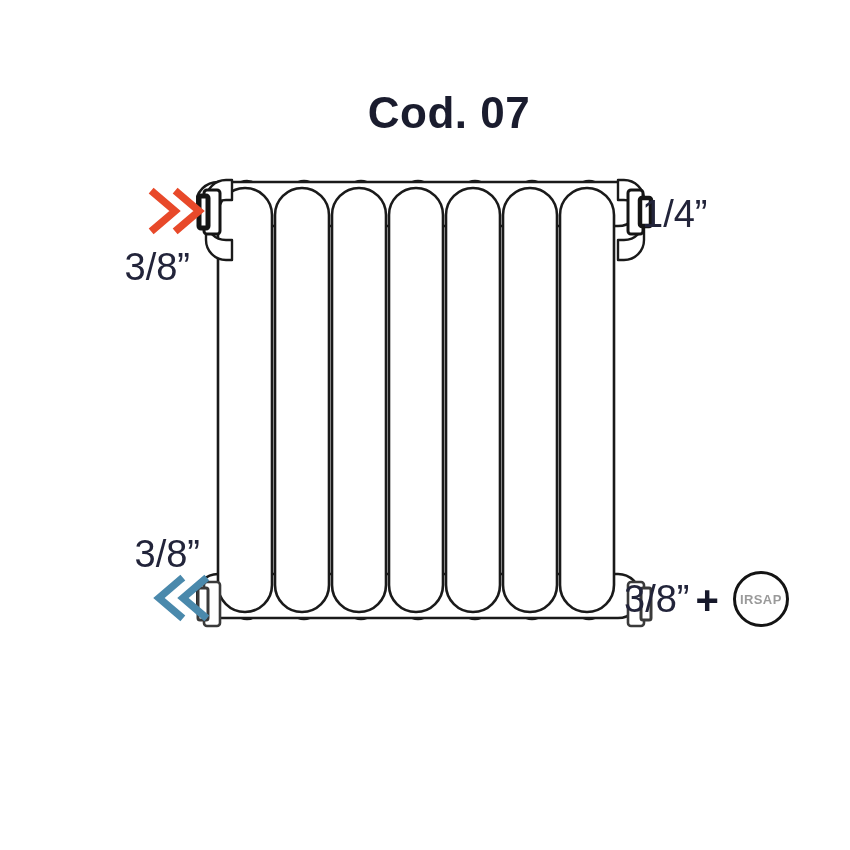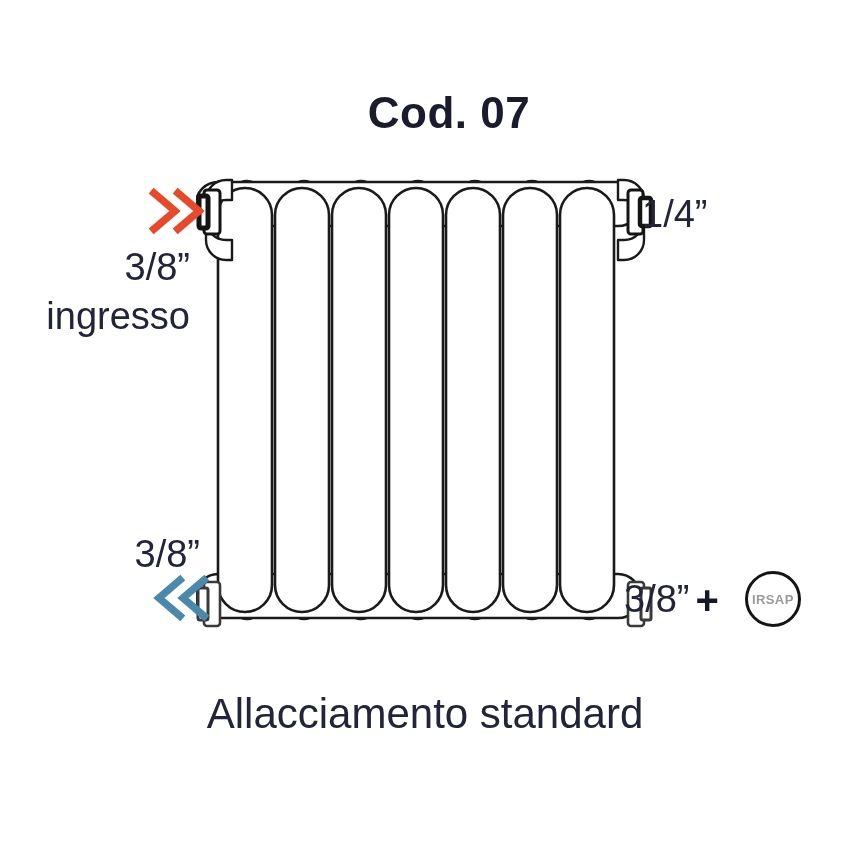--- a/index.html
+++ b/index.html
@@ -88,21 +88,21 @@
     color: #22243a;
   }
   .br-plus {
     font-size: 40px;
     font-weight: bold;
     color: #16182a;
     line-height: 1;
     margin-top: 2px;
   }
   .irsap-badge {
-    margin-left: 20px;
+    margin-left: 8px;
     width: 56px;
     height: 56px;
     border-radius: 50%;
     border: 3.5px solid #141414;
     display: flex;
     align-items: center;
     justify-content: center;
     box-sizing: border-box;
   }
   .irsap-badge span {
@@ -194,34 +194,32 @@
 
   <svg class="chev chev-out" width="62" height="52" viewBox="0 0 62 52" xmlns="http://www.w3.org/2000/svg">
     <g fill="none" stroke="#4a89ac" stroke-width="7.5" stroke-linecap="square" stroke-linejoin="miter">
       <polyline points="54,8 33,26 54,44"></polyline>
       <polyline points="30,8 9,26 30,44"></polyline>
     </g>
   </svg>
 
   <div class="label label-left-top">
     <span class="label-line">3/8”</span>
-    <span class="label-line">ingresso</span>
   </div>
 
   <div class="label label-right-top">
     <span class="label-line">1/4”</span>
   </div>
 
   <div class="label label-left-bottom">
     <span class="label-line">3/8”</span>
   </div>
 
   <div class="br-row">
     <span class="br-size">3/8”</span>
     <span class="br-plus">+</span>
     <span class="irsap-badge">
       <span>IRSAP</span>
     </span>
   </div>
 
-  <div class="caption">Allacciamento standard</div>
 
 </div>
 
 </body></html>

